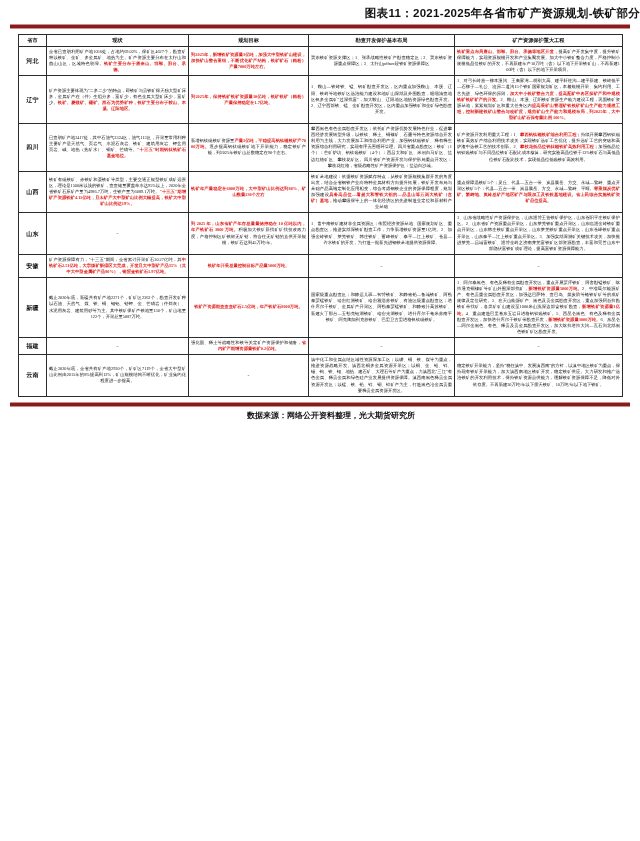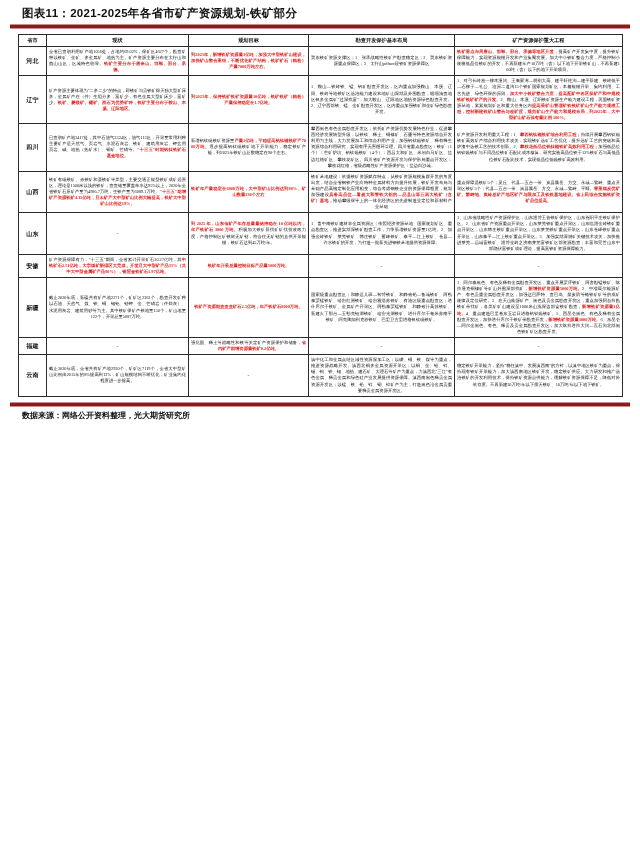--- a/index.html
+++ b/index.html
@@ -15,20 +15,21 @@
   
   .title-wrap{padding:6px 0 0 22px;}
   .title{
     font-family:"Liberation Sans","DejaVu Sans",sans-serif;
     font-weight:bold;
     font-size:11.5px;
     letter-spacing:.3px;
     color:#111;
     line-height:14px;
     white-space:nowrap;
+    text-align:right;
   }
   .title-rule{
     margin:4px 10px 5px 10px;
     height:3px;
     background:#8B1A1A;
     border-top:1px solid #c98f8f;
     border-bottom:1px solid #c98f8f;
   }
 
   
@@ -87,20 +88,21 @@
     border-top:1px solid #c98f8f;
     border-bottom:1px solid #c98f8f;
   }
   .source{
     padding-left:22px;
     font-family:"Liberation Sans","DejaVu Sans",sans-serif;
     font-weight:bold;
     font-size:8px;
     color:#111;
     line-height:11px;
+    text-align:center;
   }
 </style>
 </head>
 <body>
 
 <div id="page">
 
   <div class="title-wrap">
     <div class="title">图表11：2021-2025年各省市矿产资源规划-铁矿部分</div>
   </div>

